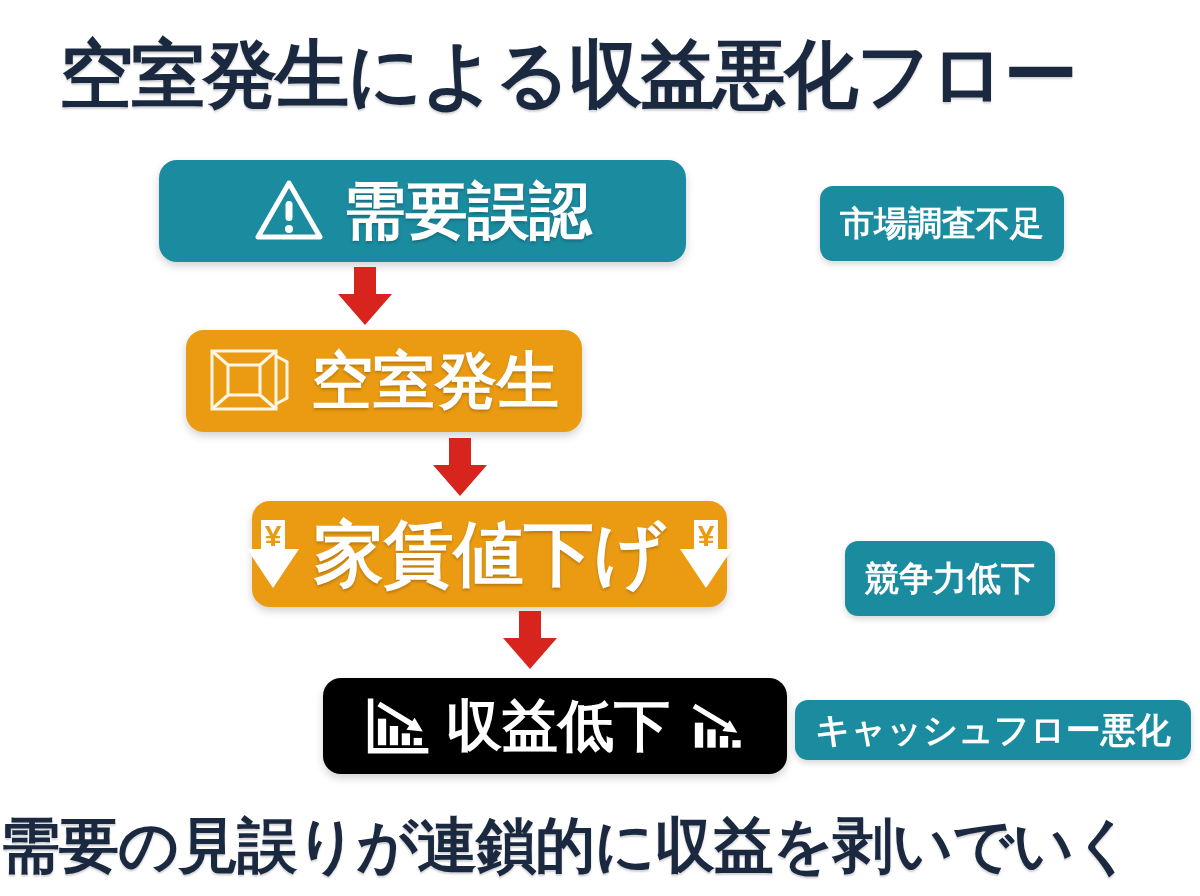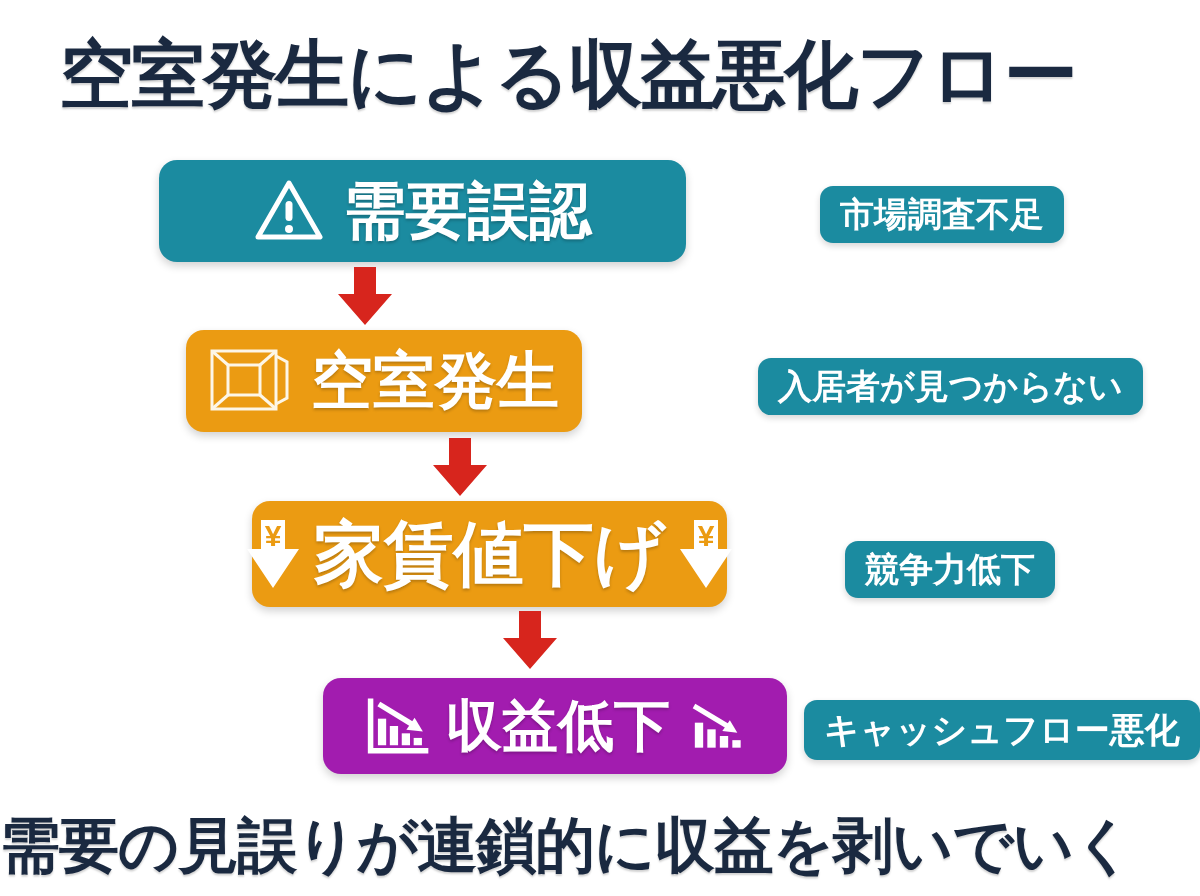--- a/index.html
+++ b/index.html
@@ -39,47 +39,47 @@
     box-shadow: 0 4px 8px rgba(0,0,0,0.18);
   }
   .step .step-label {
     font-weight: 900;
     line-height: 1;
     white-space: nowrap;
     text-shadow: 0 2px 3px rgba(0,0,0,0.22);
   }
   .teal   { background: #1b8ba0; }
   .orange { background: #eb9b12; }
-  .red    { background: #a21caf; }
+  .red    { background: #000000; }
 
   .step1 { left: 113px; top: 160px; width: 527px; height: 102px; margin-left: 46px; }
   .step1 .step-label { font-size: 62px; }
   .step2 { left: 186px; top: 330px; width: 396px; height: 102px; }
   .step2 .step-label { font-size: 62px; }
   .step3 { left: 252px; top: 501px; width: 475px; height: 106px; gap: 14px; }
   .step3 .step-label { font-size: 70px; }
   .step4 { left: 323px; top: 678px; width: 464px; height: 96px; gap: 14px; }
   .step4 .step-label { font-size: 56px; }
 
   .side-note {
     position: absolute;
     background: #1b8ba0;
     color: #ffffff;
     font-weight: 800;
     border-radius: 13px;
-    padding: 9px 20px;
+    padding: 18px 20px;
     font-size: 34px;
     line-height: 1.15;
     white-space: nowrap;
     box-shadow: 0 3px 6px rgba(0,0,0,0.16);
   }
   .note1 { left: 820px; top: 186px; }
   .note2 { left: 758px; top: 358px; }
   .note3 { left: 845px; top: 529px; margin-top: 12px; }
-  .note4 { left: 795px; top: 700px; font-size: 35px; padding: 10px 20px; margin-left: 9px; }
+  .note4 { left: 795px; top: 700px; font-size: 35px; padding: 10px 20px; }
 
   .down-arrow { position: absolute; width: 56px; height: 58px; }
   .arrow1 { left: 337px; top: 267px; }
   .arrow2 { left: 432px; top: 438px; }
   .arrow3 { left: 502px; top: 611px; }
 
   .footer {
     position: absolute;
     top: 806px;
     left: 0;
@@ -129,21 +129,20 @@
           <line x1="3" y1="3" x2="19" y2="17"></line>
           <line x1="67" y1="3" x2="51" y2="17"></line>
           <line x1="3" y1="61" x2="19" y2="47"></line>
           <line x1="67" y1="61" x2="51" y2="47"></line>
           <path d="M67 8 L78 14 L78 50 L67 56"></path>
         </g>
       </svg>
     </span>
     <span class="step-label">空室発生</span>
   </div>
-  <div class="side-note note2">入居者が見つからない</div>
 
   <div class="down-arrow arrow2">
     <svg width="56" height="58" viewBox="0 0 56 58">
       <polygon points="17,0 39,0 39,27 55,27 28,58 1,27 17,27" fill="#d7251d"></polygon>
     </svg>
   </div>
 
   <div class="step step3 orange">
     <span class="icon">
       <svg width="54" height="70" viewBox="0 0 54 70">

